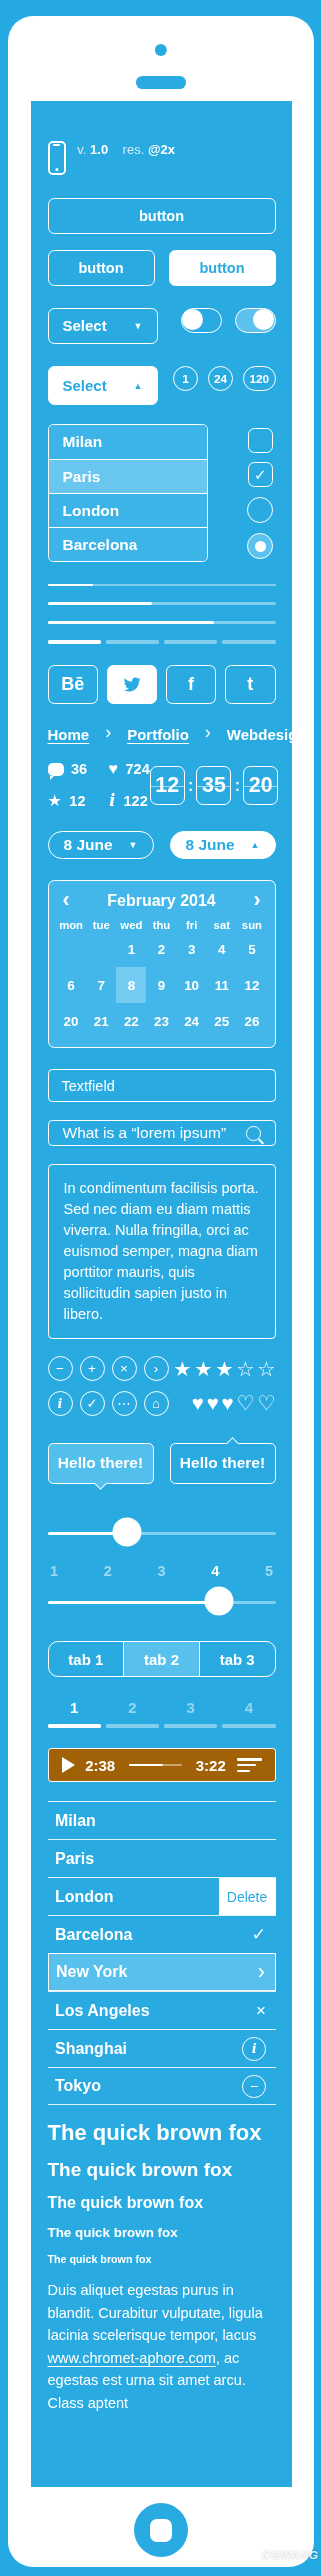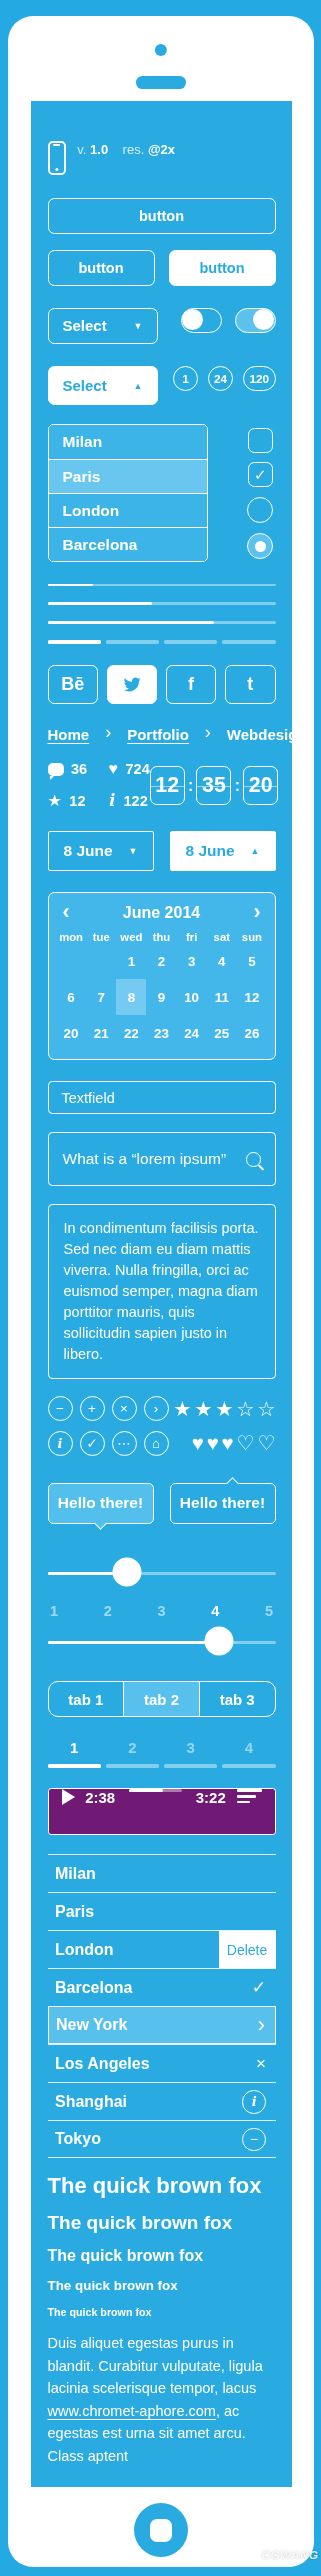--- a/index.html
+++ b/index.html
@@ -125,21 +125,21 @@
     font-weight:700; font-size:16px; width:7.5px; text-align:center; }
   .clock { margin-left:auto; display:flex; align-items:center; gap:3.2px; }
   .flip { width:35px; height:39px; border:1.1px solid #fff; border-radius:7px; position:relative;
     display:flex; align-items:center; justify-content:center; font-size:21.4px; font-weight:700; }
   .flip::after { content:""; position:absolute; left:0; right:0; top:50%; height:0.5px;
     background:rgba(255,255,255,.55); }
   .clock .colon { font-size:16px; font-weight:700; color:rgba(255,255,255,.9); }
 
   
   .date-row { display:flex; gap:16px; margin-top:20.4px; }
-  .date-select { flex:1; height:40px; border:1.1px solid #fff; border-radius:2px;
+  .date-select { flex:1; height:28px; border:1.1px solid #fff; border-radius:17px;
     display:flex; align-items:center; justify-content:space-between; padding:12px 15px;
     font-size:15.5px; font-weight:700; }
   .date-select.open { background:#fff; color:#29abe2; }
   .date-select .caret { font-size:9px; }
 
   
   .calendar { margin-top:21.4px; border:1.1px solid #fff; border-radius:6.4px;
     background:#43b7e9; padding:10.7px 7.5px 7.5px; }
   .cal-head { display:flex; align-items:center; font-size:16px; font-weight:700; padding:0 6.4px; }
   .cal-head .title { flex:1; text-align:center; }
@@ -147,21 +147,21 @@
   .cal-days, .cal-week { display:grid; grid-template-columns:repeat(7,1fr); }
   .cal-days { margin-top:9.6px; font-size:11.3px; font-weight:700; }
   .cal-days span { text-align:center; }
   .cal-week span { height:36px; display:flex; align-items:center; justify-content:center;
     font-size:13.4px; font-weight:700; }
   .cal-week span.sel { background:#74caf1; }
 
   
   .textfield { margin-top:21.4px; height:33px; border:1.1px solid #fff; border-radius:4.3px;
     display:flex; align-items:center; padding:0 13px; font-size:14.5px; }
-  .search { margin-top:18px; height:54px; border:1.1px solid #fff; border-radius:4.3px;
+  .search { margin-top:18px; height:26px; border:1.1px solid #fff; border-radius:4.3px;
     display:flex; align-items:center; padding:0 14px; font-size:15.5px; }
   .mag { margin-left:auto; width:14.5px; height:14.5px; border:1.6px solid #fff; border-radius:50%; position:relative; }
   .mag::after { content:""; position:absolute; width:2.1px; height:7px; background:#fff;
     border-radius:1.1px; transform:rotate(-45deg); bottom:-5.9px; right:-2.7px; }
   .textarea { margin-top:18px; border:1.1px solid #fff; border-radius:4.3px;
     padding:13px 15px; font-size:14.5px; line-height:1.45; min-height:117px; }
 
   
   .icons-block { margin-top:17px; display:flex; flex-direction:column; gap:9.6px; }
   .icon-row { display:flex; align-items:center; }
@@ -204,22 +204,22 @@
 
   
   .pages { margin-top:21.4px; display:flex; gap:4.8px; }
   .page { flex:1; text-align:center; }
   .page .num { font-size:15px; font-weight:700; color:rgba(255,255,255,.5); }
   .page .line { height:3.2px; background:rgba(255,255,255,.42); border-radius:1.6px; margin-top:8.6px; }
   .page[data-state="active"] .num { color:#fff; }
   .page[data-state="active"] .line { background:#fff; }
 
   
-  .player { margin-top:20.4px; height:47px; background:#701a75; border:1.1px solid #fff;
-    border-radius:3.2px; display:flex; padding:0 13px; gap:10.7px; }
+  .player { margin-top:20.4px; height:34px; background:#a16207; border:1.1px solid #fff;
+    border-radius:3.2px; display:flex; align-items:center; padding:0 13px; gap:10.7px; }
   .play { width:0; height:0; border-left:13px solid #fff; border-top:8px solid transparent;
     border-bottom:8px solid transparent; }
   .ptime { font-size:15px; font-weight:700; }
   .pline { flex:1; height:2.7px; background:rgba(255,255,255,.42); border-radius:1.6px;
     position:relative; margin:0 3.2px; }
   .pline .fill { position:absolute; left:0; top:0; bottom:0; background:#fff; border-radius:1.6px; }
   .queue { display:flex; flex-direction:column; gap:3.2px; width:25px; align-items:flex-start; }
   .queue i { height:2.7px; background:#fff; border-radius:1.1px; display:block; }
   .queue i:nth-child(1){ width:25px; } .queue i:nth-child(2){ width:19.3px; } .queue i:nth-child(3){ width:13px; }
 
@@ -411,21 +411,21 @@
       </div>
       <div class="date-select open">
         <span>8 June</span>
         <span class="caret">▲</span>
       </div>
     </div>
 
     <div class="calendar">
       <div class="cal-head">
         <span class="nav">‹</span>
-        <span class="title">June 2014</span>
+        <span class="title">February 2014</span>
         <span class="nav">›</span>
       </div>
       <div class="cal-days">
         <span>mon</span>
         <span>tue</span>
         <span>wed</span>
         <span>thu</span>
         <span>fri</span>
         <span>sat</span>
         <span>sun</span>

